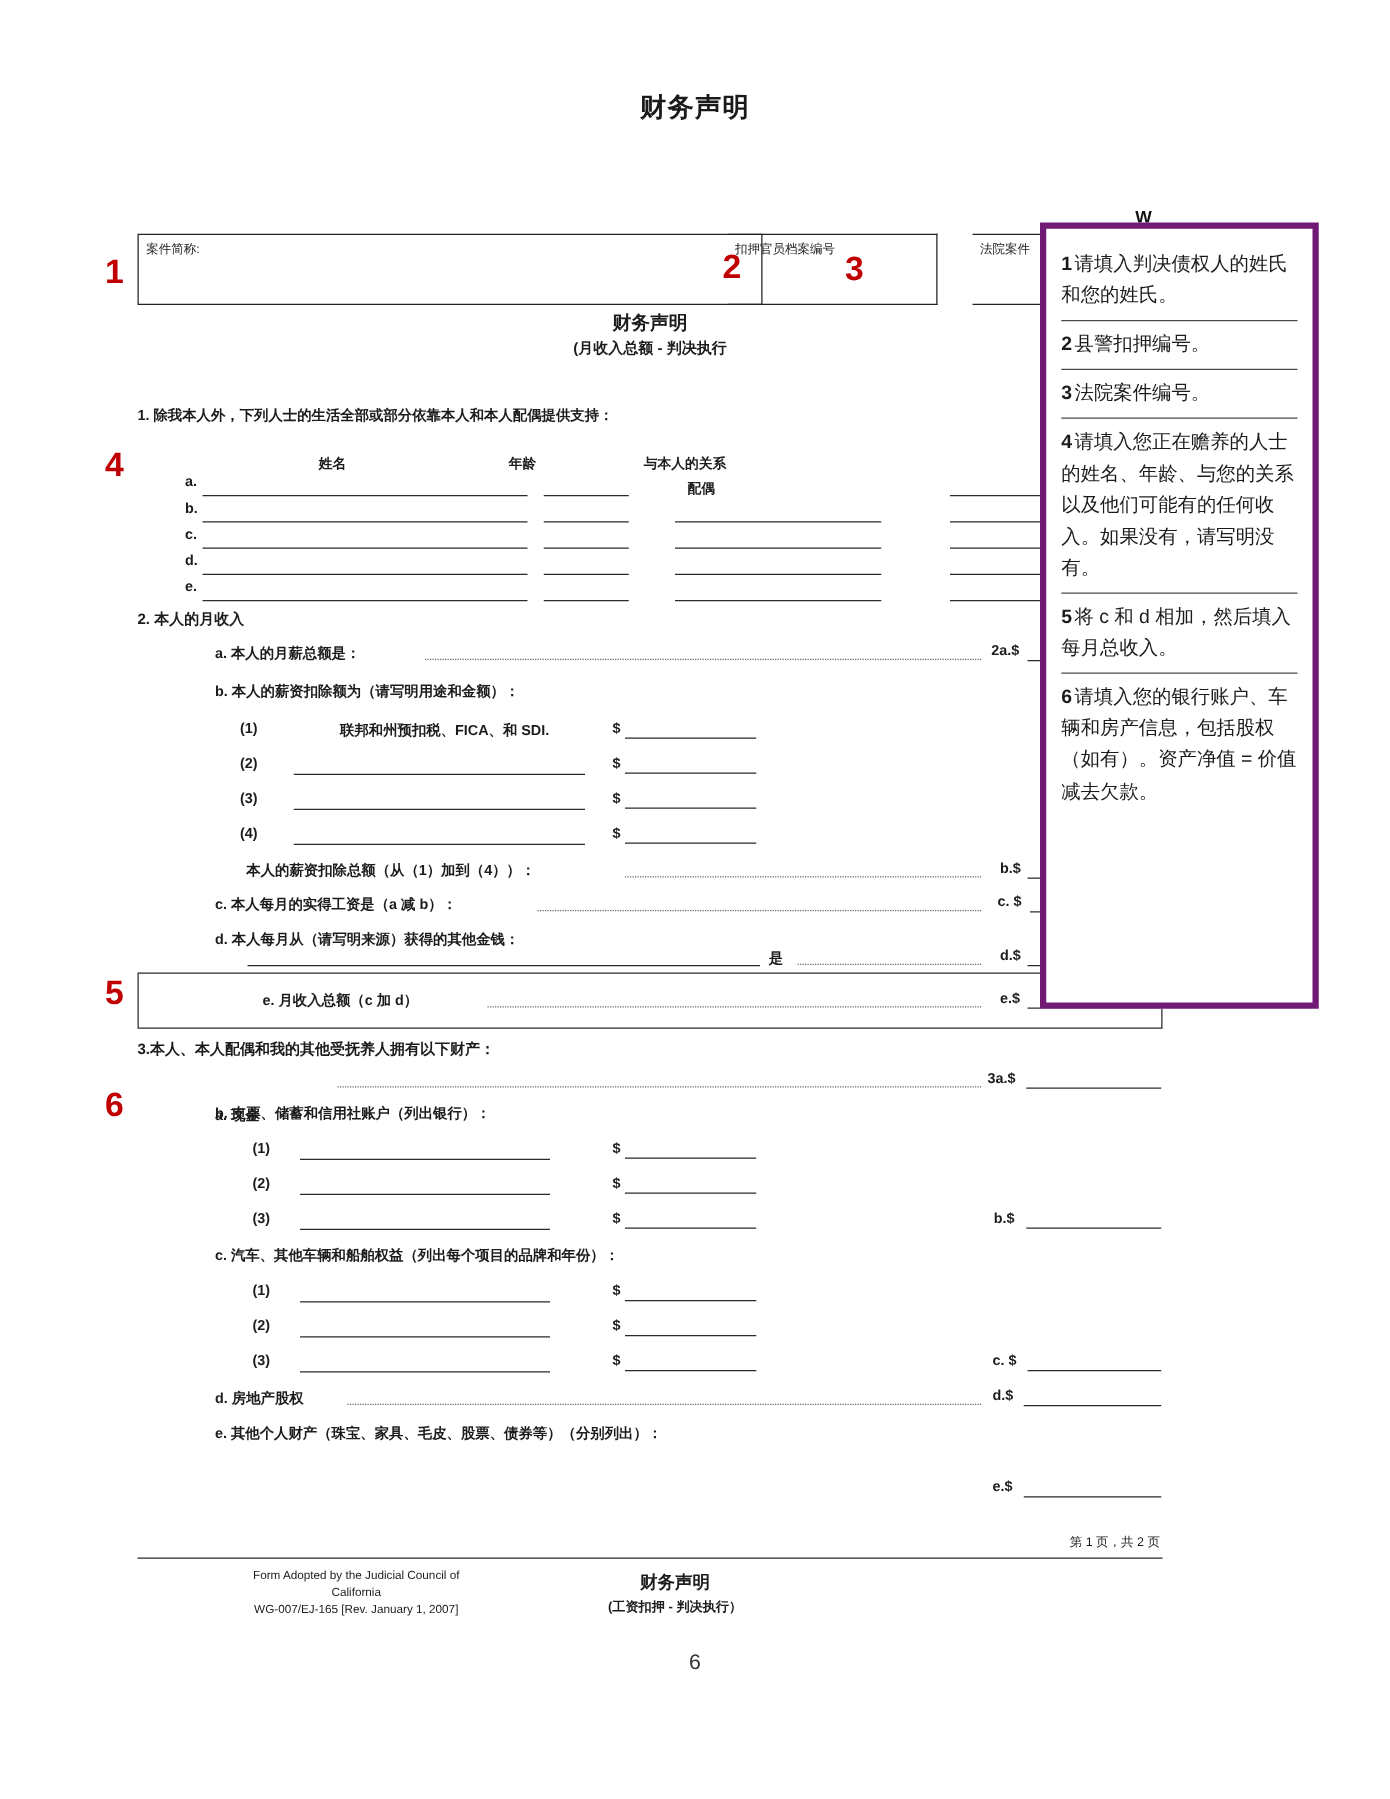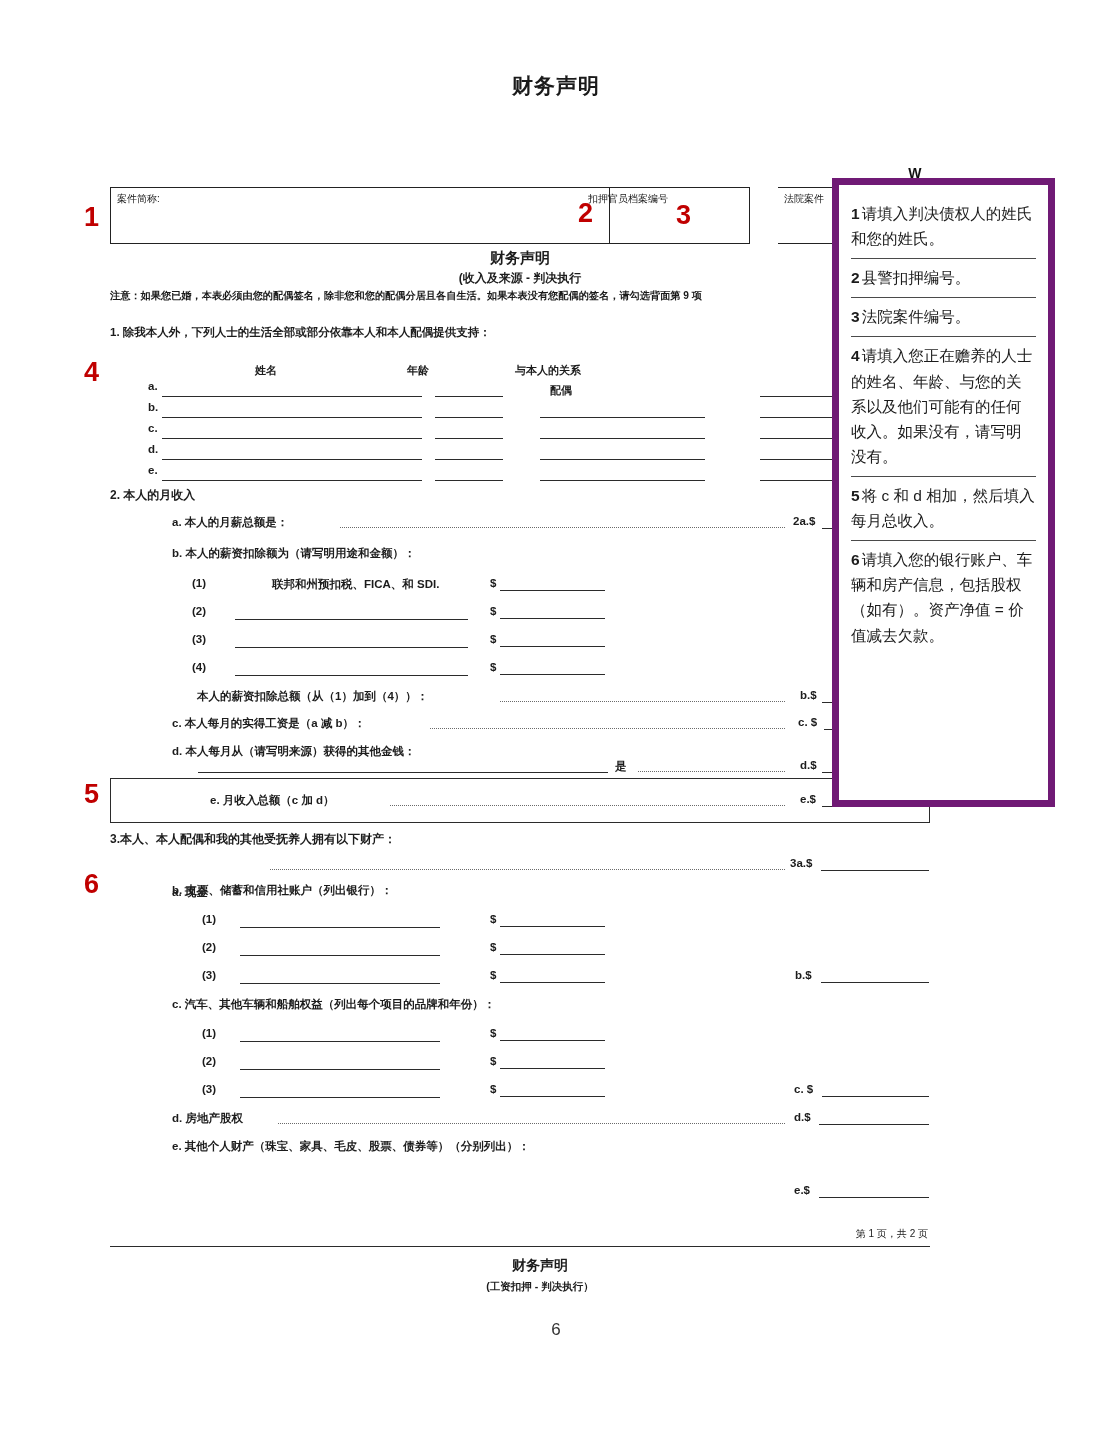--- a/index.html
+++ b/index.html
@@ -147,21 +147,21 @@
   .foot-sub { font-size: 10.5px; font-weight: bold; }
   .pagecount { position: absolute; right: 2px; font-size: 10px; font-weight: normal; }
 
   
   #callout {
     position: absolute;
     left: 832px;
     top: 178px;
     width: 223px;
     height: 629px;
-    border: 7px solid #701a75;
+    border: 5px solid #701a75;
     background: #ffffff;
     box-sizing: border-box;
     padding: 10px 12px 6px 12px;
     overflow: hidden;
   }
   .callout-item {
     font-size: 15.5px;
     line-height: 1.62;
     color: #1b1b1b;
     padding: 6px 0 7px 0;
@@ -208,22 +208,21 @@
       <span class="hdr-label">案件简称:</span>
     </div>
     <div class="hdr" id="hdr-levy">
       <span class="hdr-label">扣押官员档案编号</span>
     </div>
     <div class="hdr" id="hdr-court">
       <span class="hdr-label">法院案件</span>
     </div>
 
     <div class="form-heading">财务声明</div>
-    <div class="form-subheading">(收入及来源 - 判决执行</div>
-    <div class="notice">注意：如果您已婚，本表必须由您的配偶签名，除非您和您的配偶分居且各自生活。如果本表没有您配偶的签名，请勾选背面第 9 项</div>
+    <div class="form-subheading">(月收入总额 - 判决执行</div>
 
     <div class="t b" style="left:0px; top:160px; font-size:11.5px;">1. 除我本人外，下列人士的生活全部或部分依靠本人和本人配偶提供支持：</div>
 
     <div class="t b" style="left:735px; top:185px; font-size:10.5px;">每月实得</div>
     <div class="t b" style="left:731px; top:202px; font-size:10.5px;">收入及来源</div>
     <div class="t b" style="left:145px; top:198px; font-size:11px;">姓名</div>
     <div class="t b" style="left:297px; top:198px; font-size:11px;">年龄</div>
     <div class="t b" style="left:405px; top:198px; font-size:11px;">与本人的关系</div>
     <div class="t b" style="left:440px; top:218px; font-size:11px;">配偶</div>
 
@@ -358,20 +357,25 @@
     <div class="t b" style="left:684px; top:946px;">d.$</div>
     <div class="rule" style="left:709px; top:959px; width:110px;"></div>
 
     <div class="t b" style="left:62px; top:974px;">e.   其他个人财产（珠宝、家具、毛皮、股票、债券等）（分别列出）：</div>
     <div class="t b" style="left:684px; top:1019px;">e.$</div>
     <div class="rule" style="left:709px; top:1032px; width:110px;"></div>
 
     <div class="pagecount" style="top:1062px;">第 1 页，共 2 页</div>
     <div class="footer-rule" style="top:1081px;"></div>
 
+    <div class="foot-col foot-left" style="top:1088px;">
+      <div>Form Adopted by the Judicial Council of</div>
+      <div>California</div>
+      <div>WG-007/EJ-165 [Rev. January 1, 2007]</div>
+    </div>
 
     <div class="foot-col foot-mid" style="top:1090px;">
       <div class="foot-title">财务声明</div>
       <div class="foot-sub" style="margin-top:4px;">(工资扣押 - 判决执行）</div>
     </div>
 
   </div>
 
   <div id="callout">
     <div class="callout-item">

